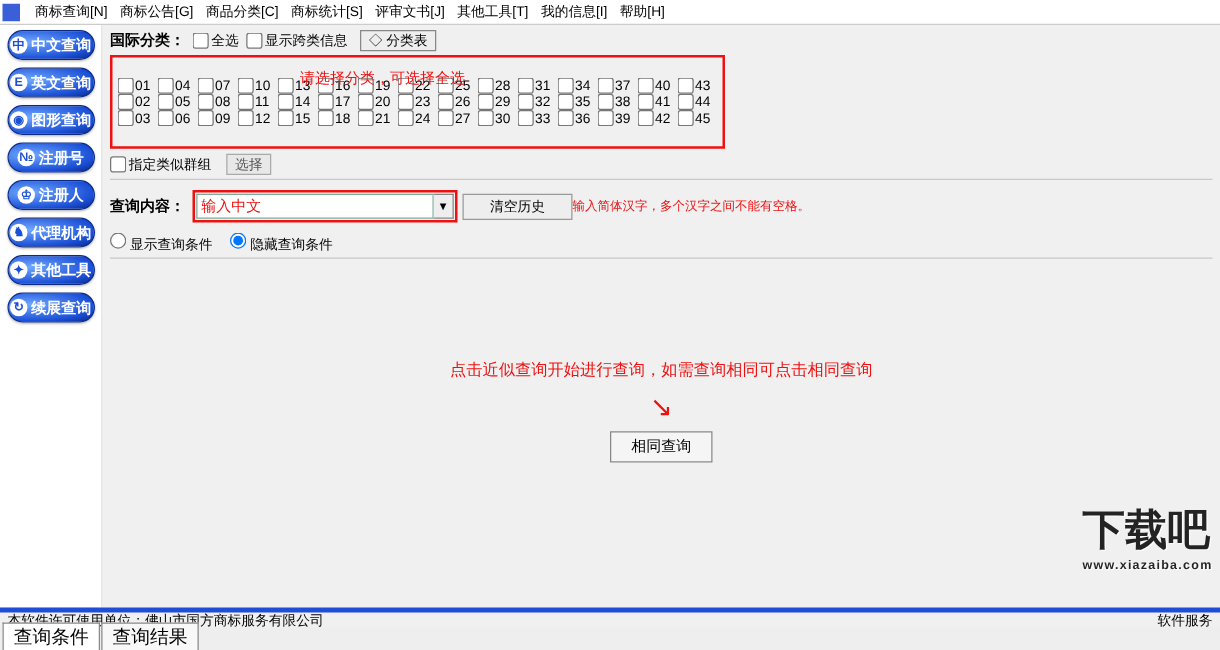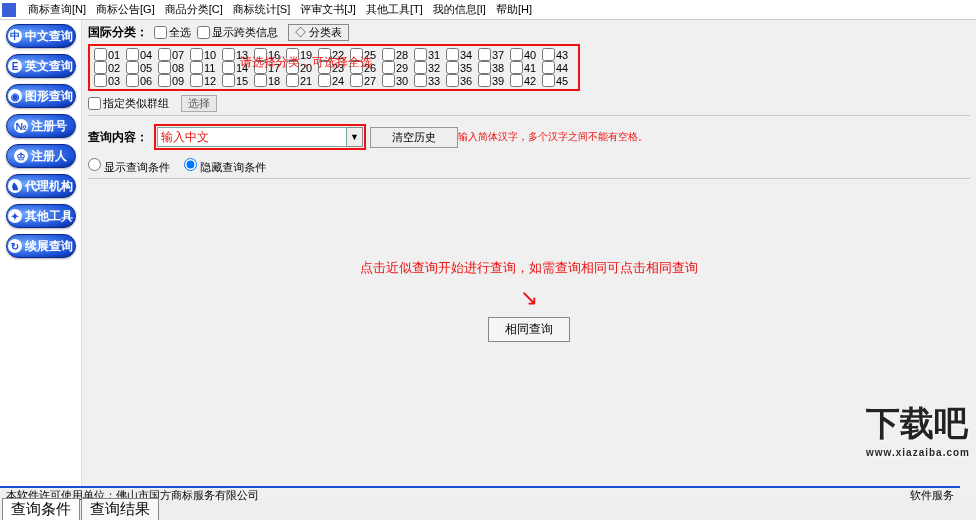--- a/index.html
+++ b/index.html
@@ -9,41 +9,41 @@
 .menubar span.menu-item { cursor: pointer; }
 .main { display:flex; height: calc(100% - 20px - 16px - 18px); }
 .sidebar { width: 82px; background: #fff; border-right:1px solid #ddd; padding:4px 2px; display:flex; flex-direction:column; gap:6px; align-items:center; }
 .side-btn { width:70px; height:24px; border-radius:12px; background: radial-gradient(ellipse at 25% 40%, #6fa8ff 0%, #1b4fd6 70%, #0a2a88 100%); color:#fff; font-size:12px; font-weight:bold; display:flex; align-items:center; justify-content:center; border:1px solid #0a2a88; box-shadow:0 1px 2px rgba(0,0,0,.3); cursor:pointer; white-space:nowrap; padding:0 4px; }
 .side-btn .ico { width:14px; height:14px; border-radius:50%; background:#fff; margin-right:3px; font-size:10px; color:#1b4fd6; display:flex; align-items:center; justify-content:center; font-weight:bold; flex-shrink:0;}
 .content { flex:1; padding:4px 6px; position:relative; background:#f0f0f0; }
 .row { display:flex; align-items:center; margin-bottom:3px; }
 .lbl { font-weight:bold; font-size:12px; margin-right:6px; }
 .chk { margin-right:2px; }
 .chk-lbl { margin-right:6px; font-size:11px; }
-.grid-box { border:2px solid #e11; padding:2px 4px; display:inline-block; position:relative; }
+.grid-box { border:2px solid #e11; padding:16px 4px; display:inline-block; position:relative; }
 .grid-inner { display:grid; grid-template-columns: repeat(15, 32px); gap:0; }
 .grid-cell { display:flex; align-items:center; font-size:11px; white-space:nowrap; }
 .grid-cell input { margin-right:1px; }
 .overlay-note { position:absolute; color:#e11; font-size:12px; pointer-events:none; }
 .sel-link { color:#555; margin-left:6px; font-size:11px; cursor:pointer; border:1px solid #aaa; padding:0 6px; background:#e8e8e8; }
 .input-box { border:2px solid #e11; padding:1px; display:inline-flex; align-items:center; }
 .text-input { width:190px; height:20px; border:1px solid #7a9; padding:0 3px; font-size:12px; color:#e11; }
 .combo-arrow { width:16px; height:20px; border:1px solid #888; border-left:none; background:#eee; display:flex; align-items:center; justify-content:center; font-size:9px; cursor:pointer; }
 .clear-btn { margin-left:4px; padding:2px 21px; border:1px solid #999; background:#eee; font-size:11px; cursor:pointer; }
 .red-hint { color:#e11; font-size:10px; }
 .radio-row { margin-top:8px; }
 .radio-row label { font-size:11px; margin-right:14px; }
 .hr { border:none; border-top:1px solid #c8c8c8; margin:2px 0 8px; }
 .center-block { text-align:center; margin-top:80px; position:relative; }
 .instr { color:#e11; font-size:13px; }
 .arrow-down { color:#e11; font-size:22px; display:block; margin:8px 0 2px; }
 .btn-row { display:flex; justify-content:center; gap:26px; margin-top:6px; }
 .win-btn { padding:3px 16px; border:1px solid #888; background:#f5f5f5; font-size:12px; cursor:pointer; }
 .win-btn.hl { border:2px solid #e11; padding:2px 15px; }
-.statusbar { height:16px; border-top:2px solid #1d4ed8; background:#f0f0f0; display:flex; align-items:center; padding:0 6px; font-size:11px; justify-content:space-between; position:absolute; bottom:18px; left:0; right:16px; }
+.statusbar { height:16px; border-top:4px solid #1d4ed8; background:#f0f0f0; display:flex; align-items:center; padding:0 6px; font-size:11px; justify-content:space-between; position:absolute; bottom:18px; left:0; right:0; }
 .tabbar { position:absolute; bottom:0; left:0; right:0; height:18px; display:flex; align-items:flex-end; background:#eee; padding-left:2px; }
 .tab { border:1px solid #888; border-bottom:none; padding:1px 8px; font-size:15px; background:#f8f8f8; margin-right:1px; cursor:pointer; }
 .tab.active { background:#fff; }
 .watermark { position:absolute; right:6px; bottom:28px; font-size:34px; font-weight:900; font-family:"Microsoft YaHei",sans-serif; color:#000; text-shadow:1px 1px 0 #fff; opacity:.85; pointer-events:none; }
 .watermark .sub { font-size:10px; display:block; text-align:right; letter-spacing:1px; }
 .cat-btn { padding:0 6px; border:1px solid #888; background:#eee; font-size:11px; margin-left:4px; cursor:pointer; }
 </style>
 </head>
 <body>
 

